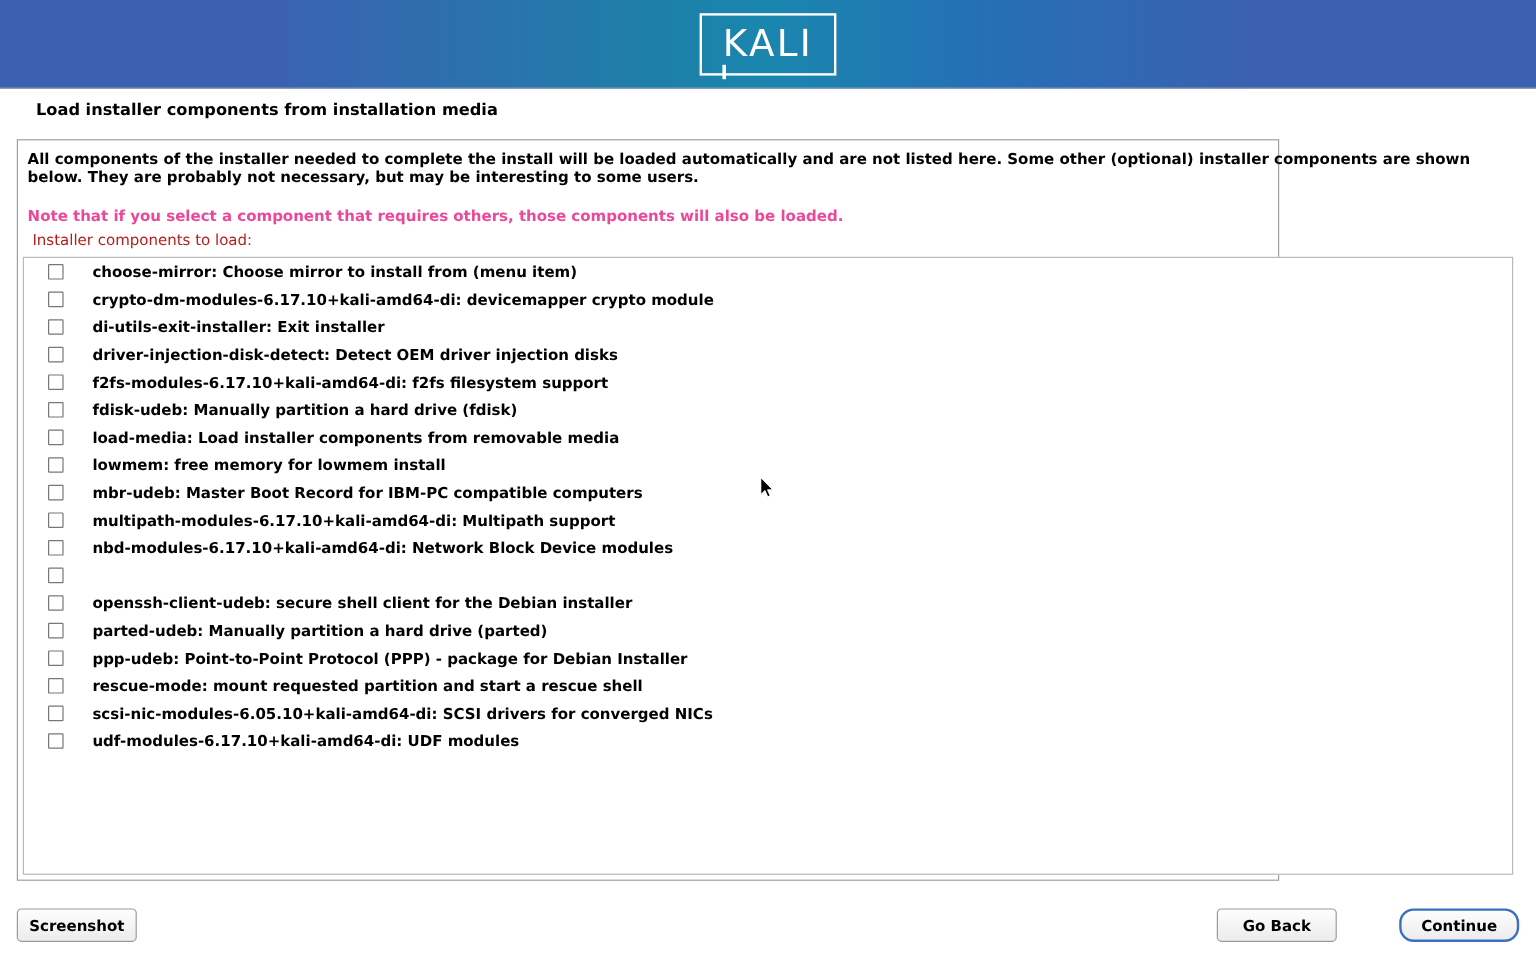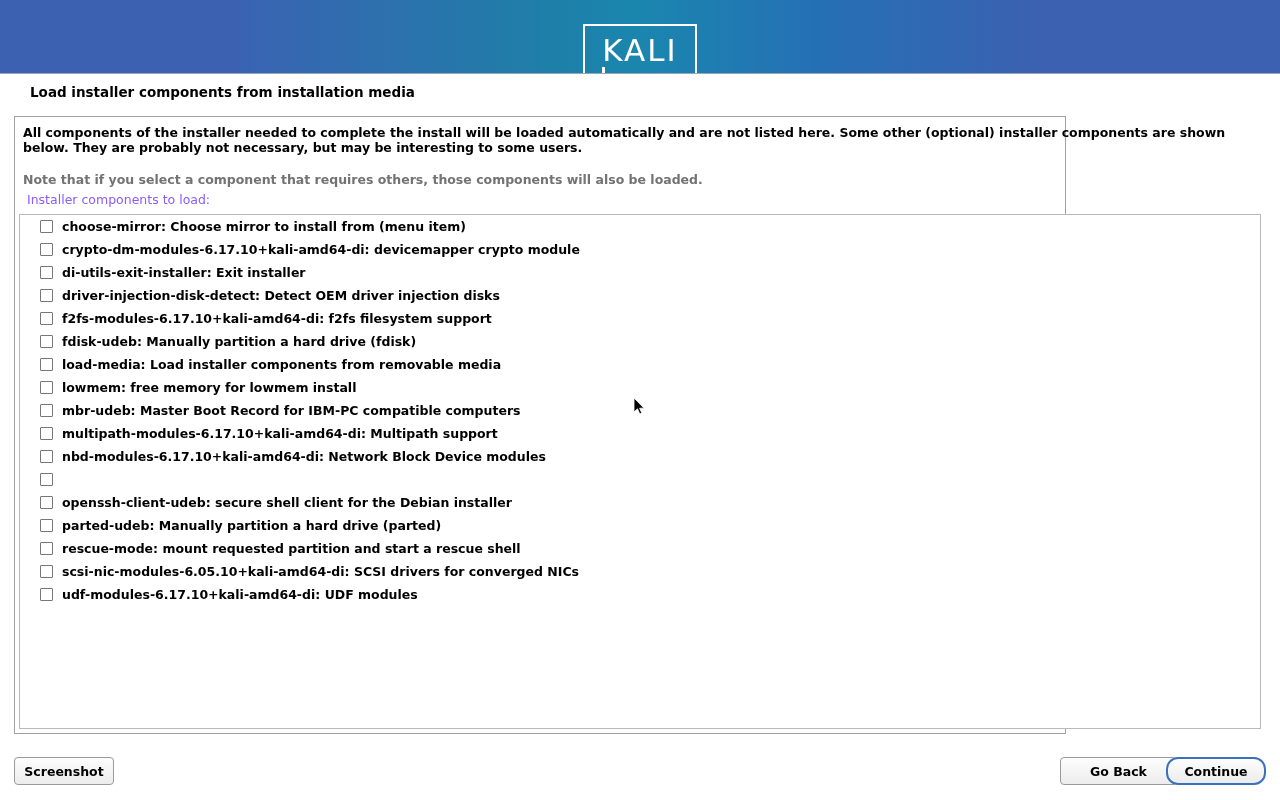--- a/index.html
+++ b/index.html
@@ -32,21 +32,21 @@
     position: absolute;
     left: 240px;
     top: 0;
     width: 800px;
     height: 74px;
     background: linear-gradient(90deg, #3a63b2 0%, #1e7fa8 38%, #1a86ae 50%, #2570b5 72%, #3b61b0 100%);
   }
   .banner-logo {
     position: absolute;
     left: 583px;
-    top: 24px;
+    top: 11px;
     width: 114px;
     height: 52px;
     border: 2px solid #ffffff;
     box-sizing: border-box;
     display: flex;
     align-items: center;
     justify-content: center;
   }
   .banner-logo span {
     color: #ffffff;
@@ -105,29 +105,29 @@
     color: #000000;
     line-height: 1.22;
   }
   .note {
     position: absolute;
     left: 8px;
     top: 55px;
     width: 1228px;
     font-size: 12.5px;
     font-weight: bold;
-    color: #737373;
+    color: #ec4899;
   }
   .list-label {
     position: absolute;
     left: 12px;
     top: 75px;
     font-size: 12.5px;
     font-weight: normal;
-    color: #8b5cf6;
+    color: #b91c1c;
   }
 
   
   .listbox {
     position: absolute;
     left: 4px;
     top: 97px;
     width: 1242px;
     height: 515px;
     border: 1px solid #b9b9b9;
@@ -144,21 +144,21 @@
   .checkbox {
     width: 13px;
     height: 13px;
     border: 1px solid #777777;
     background: #ffffff;
     box-sizing: border-box;
     flex: 0 0 auto;
     border-radius: 1px;
   }
   .item-label {
-    margin-left: 9px;
+    margin-left: 24px;
     font-size: 12.5px;
     font-weight: bold;
     color: #000000;
     white-space: nowrap;
   }
 
   
   .btn {
     position: absolute;
     height: 28px;
@@ -168,21 +168,21 @@
     font-size: 12.5px;
     font-weight: bold;
     color: #000000;
     display: flex;
     align-items: center;
     justify-content: center;
     box-sizing: border-box;
     cursor: default;
   }
   #screenshot-btn { left: 14px; top: 757px; width: 100px; }
-  #goback-btn     { left: 1060px; top: 757px; width: 117px; }
+  #goback-btn     { left: 1014px; top: 757px; width: 100px; }
   #continue-btn {
     left: 1166px; top: 757px; width: 100px;
     border: 2px solid #3b6fbf;
     border-radius: 12px;
   }
 
   
   .cursor {
     position: absolute;
     left: 634px;
@@ -263,20 +263,24 @@
         <div class="list-item">
           <span class="checkbox"></span>
           <span class="item-label">openssh-client-udeb: secure shell client for the Debian installer</span>
         </div>
         <div class="list-item">
           <span class="checkbox"></span>
           <span class="item-label">parted-udeb: Manually partition a hard drive (parted)</span>
         </div>
         <div class="list-item">
           <span class="checkbox"></span>
+          <span class="item-label">ppp-udeb: Point-to-Point Protocol (PPP) - package for Debian Installer</span>
+        </div>
+        <div class="list-item">
+          <span class="checkbox"></span>
           <span class="item-label">rescue-mode: mount requested partition and start a rescue shell</span>
         </div>
         <div class="list-item">
           <span class="checkbox"></span>
           <span class="item-label">scsi-nic-modules-6.05.10+kali-amd64-di: SCSI drivers for converged NICs</span>
         </div>
         <div class="list-item">
           <span class="checkbox"></span>
           <span class="item-label">udf-modules-6.17.10+kali-amd64-di: UDF modules</span>
         </div>

